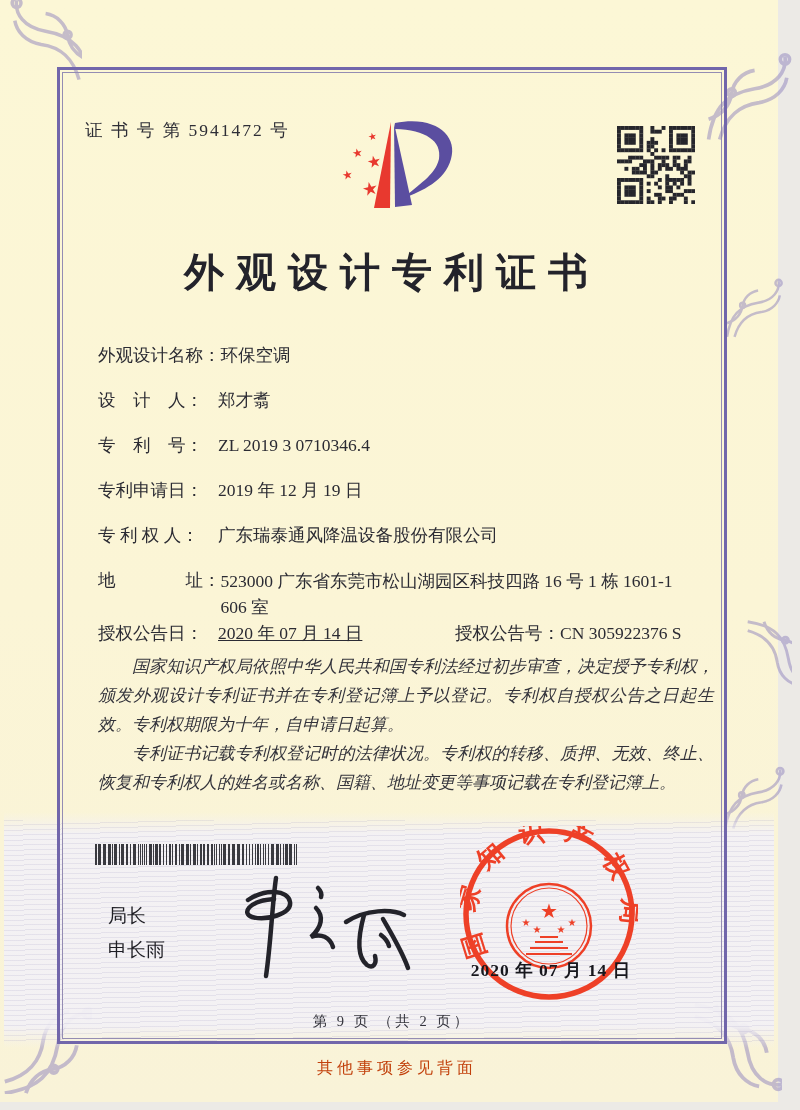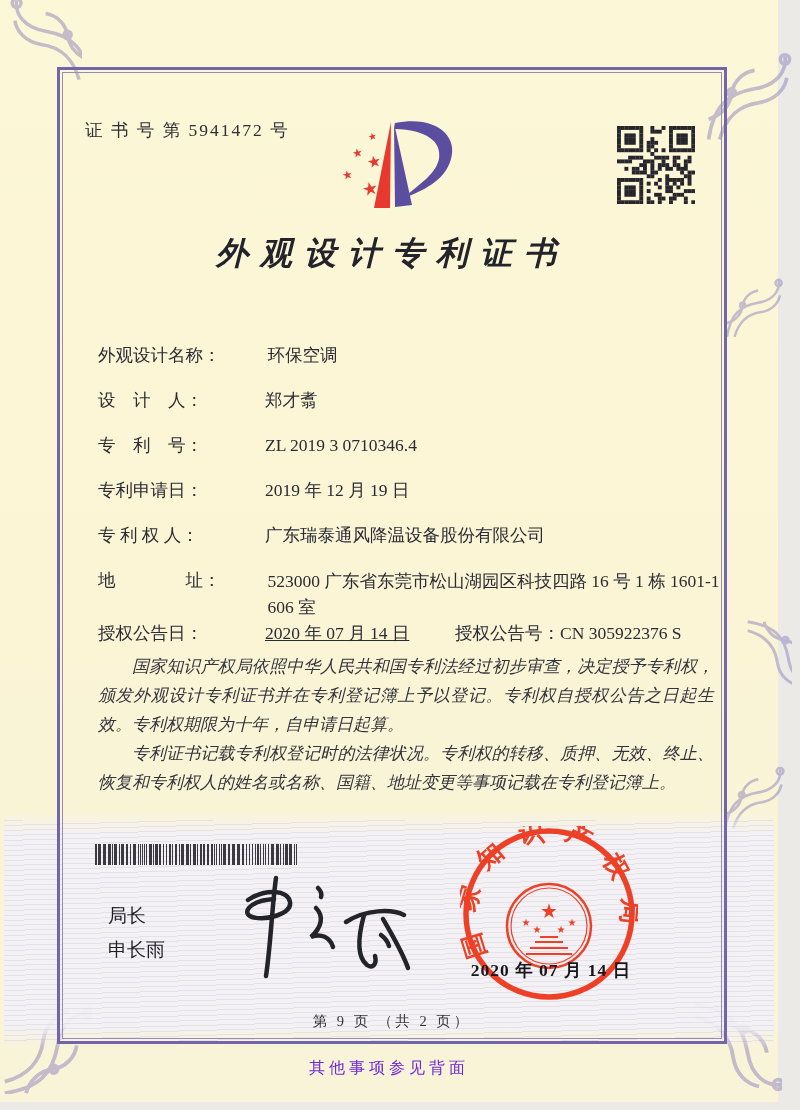--- a/index.html
+++ b/index.html
@@ -33,45 +33,45 @@
     opacity:.8;
   }
   .certno{position:absolute;left:85px;top:118px;font-size:17.5px;letter-spacing:2px;color:#2e2e36;}
   
   .logo{position:absolute;left:338px;top:114px;width:160px;height:108px;}
   .logo .star{position:absolute;color:#e8392f;line-height:1;transform:rotate(-12deg);}
   
   .qr{position:absolute;left:617px;top:126px;width:78px;height:78px;}
   .qr svg{display:block;}
   .title{
-    position:absolute;left:57px;top:232px;width:670px;margin:0;text-align:center;
-    font-size:32px;font-weight:700;letter-spacing:12px;color:#23232b;font-style:italic;
+    position:absolute;left:57px;top:245px;width:670px;margin:0;text-align:center;
+    font-size:40px;font-weight:700;letter-spacing:12px;color:#23232b;
   }
   
   .field{position:absolute;left:98px;font-size:17.5px;white-space:nowrap;}
   .flabel{display:inline-block;min-width:120px;white-space:pre;color:#2b2b33;}
-  .fvalue{color:#2b2b33;white-space:pre;margin-left:47px;}
+  .fvalue{color:#2b2b33;white-space:pre;}
   .addr-val{display:inline-block;vertical-align:top;white-space:normal;width:480px;line-height:26px;}
   .addr-val span{display:block;}
   .grant{position:absolute;left:98px;top:621px;font-size:17.5px;white-space:nowrap;text-decoration:underline;}
   .grant .pair2{position:absolute;left:357px;top:0;}
   
   .bodytext{position:absolute;left:98px;top:652px;width:616px;font-size:17px;line-height:29px;text-align:justify;color:#33333b;}
   .bodytext p{margin:0;text-indent:2em;font-style:italic;}
   
   .barcode{position:absolute;left:95px;top:844px;width:206px;height:21px;}
   
   .pos-label{position:absolute;left:108px;top:903px;font-size:19px;font-family:Liberation Serif, serif;color:#1e1e24;}
   .dir-name{position:absolute;left:108px;top:937px;font-size:19px;font-family:"Liberation Sans","DejaVu Sans",sans-serif;color:#1e1e24;}
   .signature{position:absolute;left:214px;top:864px;width:210px;height:125px;}
   
   .seal{position:absolute;left:460px;top:826px;width:178px;height:178px;}
   .seal-date{position:absolute;left:466px;top:958px;width:170px;text-align:center;font-size:17.5px;letter-spacing:1px;color:#17171d;font-weight:700;}
   .pageinfo{position:absolute;left:57px;top:1012px;width:670px;text-align:center;font-size:14.5px;letter-spacing:3px;color:#33333b;}
-  .backnote{position:absolute;left:0;top:1058px;width:778px;text-align:center;font-size:16px;letter-spacing:4px;color:#6d28d9;}
+  .backnote{position:absolute;left:8px;top:1058px;width:778px;text-align:center;font-size:16px;letter-spacing:4px;color:#c2410c;}
 </style>
 </head>
 <body>
 
 <div class="page">
 
   <svg width="0" height="0" style="position:absolute">
     <defs>
       <symbol id="fl" viewBox="0 0 100 100">
         <g fill="none" stroke="#8f83bd" stroke-width="4">

